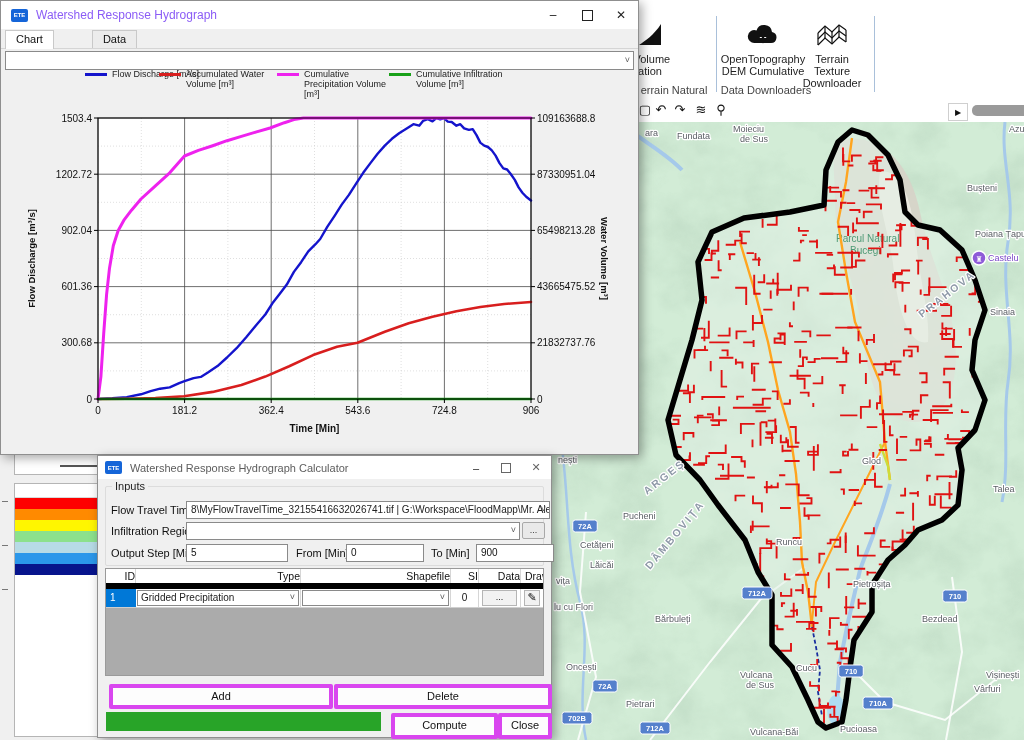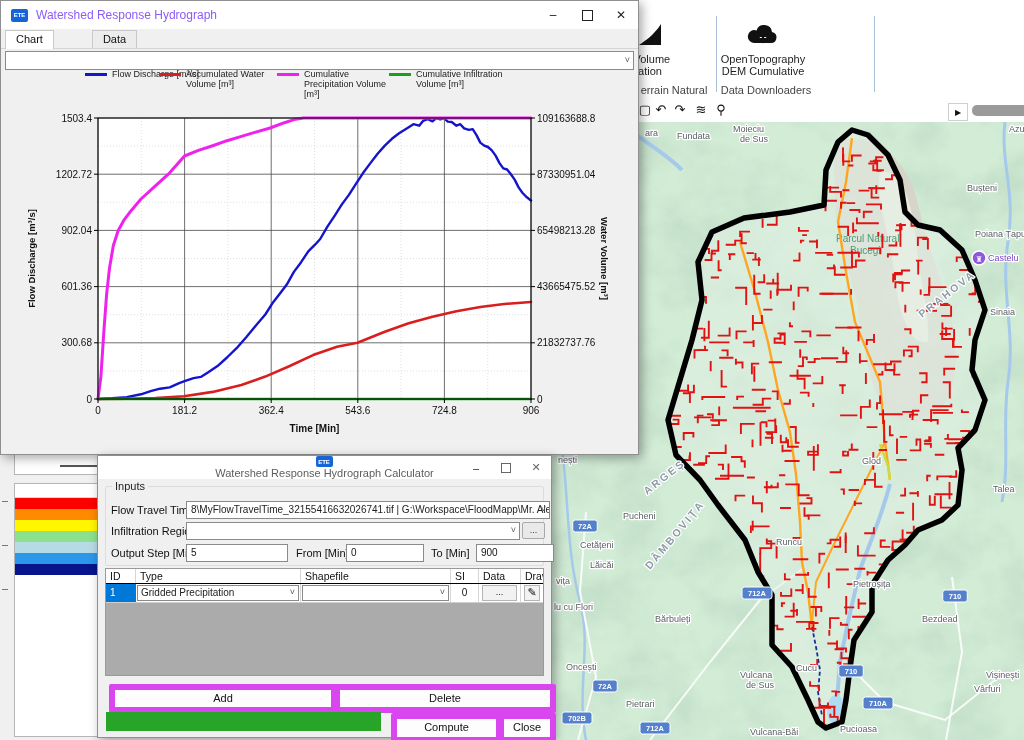--- a/index.html
+++ b/index.html
@@ -28,37 +28,37 @@
   
   .tabstrip{height:19px;background:#f0f0f0;border-bottom:1px solid #d5d5d5;padding-left:4px;display:flex;align-items:flex-end;gap:36px;}
   .tab{font-size:11px;color:#111;padding:2px 10px 3px;border:1px solid #c9c9c9;border-bottom:none;background:#ececec;margin-right:2px;}
   .tab.active{background:#fff;position:relative;top:1px;padding-bottom:4px;}
   .combo{position:relative;background:#fff;border:1px solid #8a8a8a;font-size:10px;color:#222;white-space:nowrap;overflow:hidden;}
   .combo .chev{position:absolute;right:3px;top:50%;transform:translateY(-55%);color:#555;font-size:9px;}
   .hydro-combo{position:absolute;left:4px;right:4px;top:50px;height:17px;line-height:17px;padding-left:4px;}
   .legend-item{position:absolute;display:flex;gap:5px;font-size:9px;color:#222;line-height:10px;}
   .legend-swatch{width:22px;height:3px;margin-top:4px;flex:none;}
   
-  .calc .titlebar{height:23px;flex-direction:column;}
+  .calc .titlebar{height:23px;}
   .calc .titlebar .ttl{font-size:11px;color:#5d5d5d;}
   .calc .titlebar .app-ico{margin-left:7px;}
   .fieldset{position:absolute;left:7px;right:7px;top:30px;height:78px;border:1px solid #dcdcdc;border-radius:2px;}
   .fieldset-legend{position:absolute;left:6px;top:-7px;background:#f0f0f0;padding:0 3px;font-size:11px;color:#222;}
   .frow-label{position:absolute;font-size:11px;color:#111;}
   .tinput{position:absolute;background:#fff;border:1px solid #8a8a8a;font-size:10px;color:#111;padding:0 4px;line-height:16px;height:16px;}
   .dots-btn{position:absolute;background:#e9e9e9;border:1px solid #a9a9a9;border-radius:2px;font-size:9px;color:#333;text-align:center;}
   .grid{position:absolute;left:7px;right:7px;top:112px;height:106px;background:#ababab;border:1px solid #9a9a9a;font-size:10.5px;color:#111;}
-  .grid-hdr{display:flex;background:#fff;border-bottom:1px solid #000000;height:14px;line-height:14px;}
+  .grid-hdr{display:flex;background:#fff;border-bottom:6px solid #000000;height:14px;line-height:14px;text-align:right;}
   .gc{border-right:1px solid #d6d6d6;padding-left:4px;box-sizing:border-box;overflow:hidden;white-space:nowrap;}
   .grid-row{display:flex;background:#fff;height:18px;border-bottom:1px solid #cfcfcf;}
   .cell-id{background:#0078d7;color:#fff;padding-left:4px;box-sizing:border-box;line-height:18px;}
   .cell{position:relative;box-sizing:border-box;border-right:1px solid #d6d6d6;}
   .cell .combo{position:absolute;inset:1px;line-height:14px;padding-left:3px;}
   .mini-btn{position:absolute;inset:1px 3px;background:#f2f2f2;border:1px solid #b5b5b5;text-align:center;line-height:13px;font-size:9px;}
-  .wide-btn{position:absolute;height:17px;background:#fdfdfd;border:6px solid #d946ef;border-radius:2px;font-size:11px;color:#111;text-align:center;line-height:16px;}
+  .wide-btn{position:absolute;height:17px;background:#fdfdfd;border:4px solid #d946ef;border-radius:2px;font-size:11px;color:#111;text-align:center;line-height:16px;}
   .progress{position:absolute;left:8px;top:256px;width:275px;height:19px;background:#28a428;}
   
   .left-panel{position:absolute;left:0;top:453px;width:97px;height:287px;background:#f0f0f0;overflow:hidden;}
   .lp-slider{position:absolute;left:14px;top:-8px;width:110px;height:28px;background:#fff;border:1px solid #b5b5b5;}
   .lp-slider .line{position:absolute;left:45px;right:10px;top:19px;height:2px;background:#555;}
   .lp-table{position:absolute;left:14px;top:30px;width:110px;height:252px;background:#fff;border:1px solid #b5b5b5;}
   .lp-hdr{height:13px;border-bottom:1px solid #d9d9d9;font-size:9px;color:#333;text-align:right;padding-right:12px;line-height:13px;}
   .lp-row{height:11px;}
   .lp-tick{position:absolute;left:2px;width:6px;height:1px;background:#777;}
   text{font-family:"Liberation Sans",sans-serif;}
@@ -87,20 +87,39 @@
             <g stroke="#fff" stroke-width="2">
               <line x1="17" y1="12" x2="17" y2="20"></line>
             </g>
             <path d="M13.5,18 L17,23 L20.5,18 Z" fill="#fff" stroke="#111" stroke-width="0"></path>
             <path d="M13,19 L17,24.5 L21,19 Z" fill="#111"></path>
             <rect x="15.8" y="12" width="2.4" height="8" fill="#111"></rect>
           </svg>
         </div>
         <div>OpenTopography</div>
         <div>DEM Cumulative</div>
+      </div>
+      <div class="ribbon-btn" style="left: 256px; width: 72px;">
+        <div class="ric">
+          <svg width="32" height="26" viewBox="0 0 32 26">
+            <g stroke="#111" stroke-width="1.2" fill="none">
+              <path d="M2,12 L9,5 L16,11 L23,4 L30,9"></path>
+              <path d="M2,18 L9,11 L16,17 L23,10 L30,15"></path>
+              <path d="M2,24 L9,17 L16,23 L23,16 L30,21"></path>
+              <line x1="2" y1="12" x2="2" y2="24"></line>
+              <line x1="9" y1="5" x2="9" y2="17"></line>
+              <line x1="16" y1="11" x2="16" y2="23"></line>
+              <line x1="23" y1="4" x2="23" y2="16"></line>
+              <line x1="30" y1="9" x2="30" y2="21"></line>
+            </g>
+          </svg>
+        </div>
+        <div>Terrain</div>
+        <div>Texture</div>
+        <div>Downloader</div>
       </div>
       <div class="ribbon-group-label" style="left: 134px;">errain Natural</div>
       <div class="ribbon-group-label" style="left: 226px;">Data Downloaders</div>
     </div>
   <div class="toolbar-row2" id="row2">
     <div class="play-btn">▶</div>
     <div class="zoom-slider"></div>
   <div class="qicon" style="left: 96px;">▢</div>
       <div class="qicon" style="left: 112px;">↶</div>
       <div class="qicon" style="left: 131px;">↷</div>

